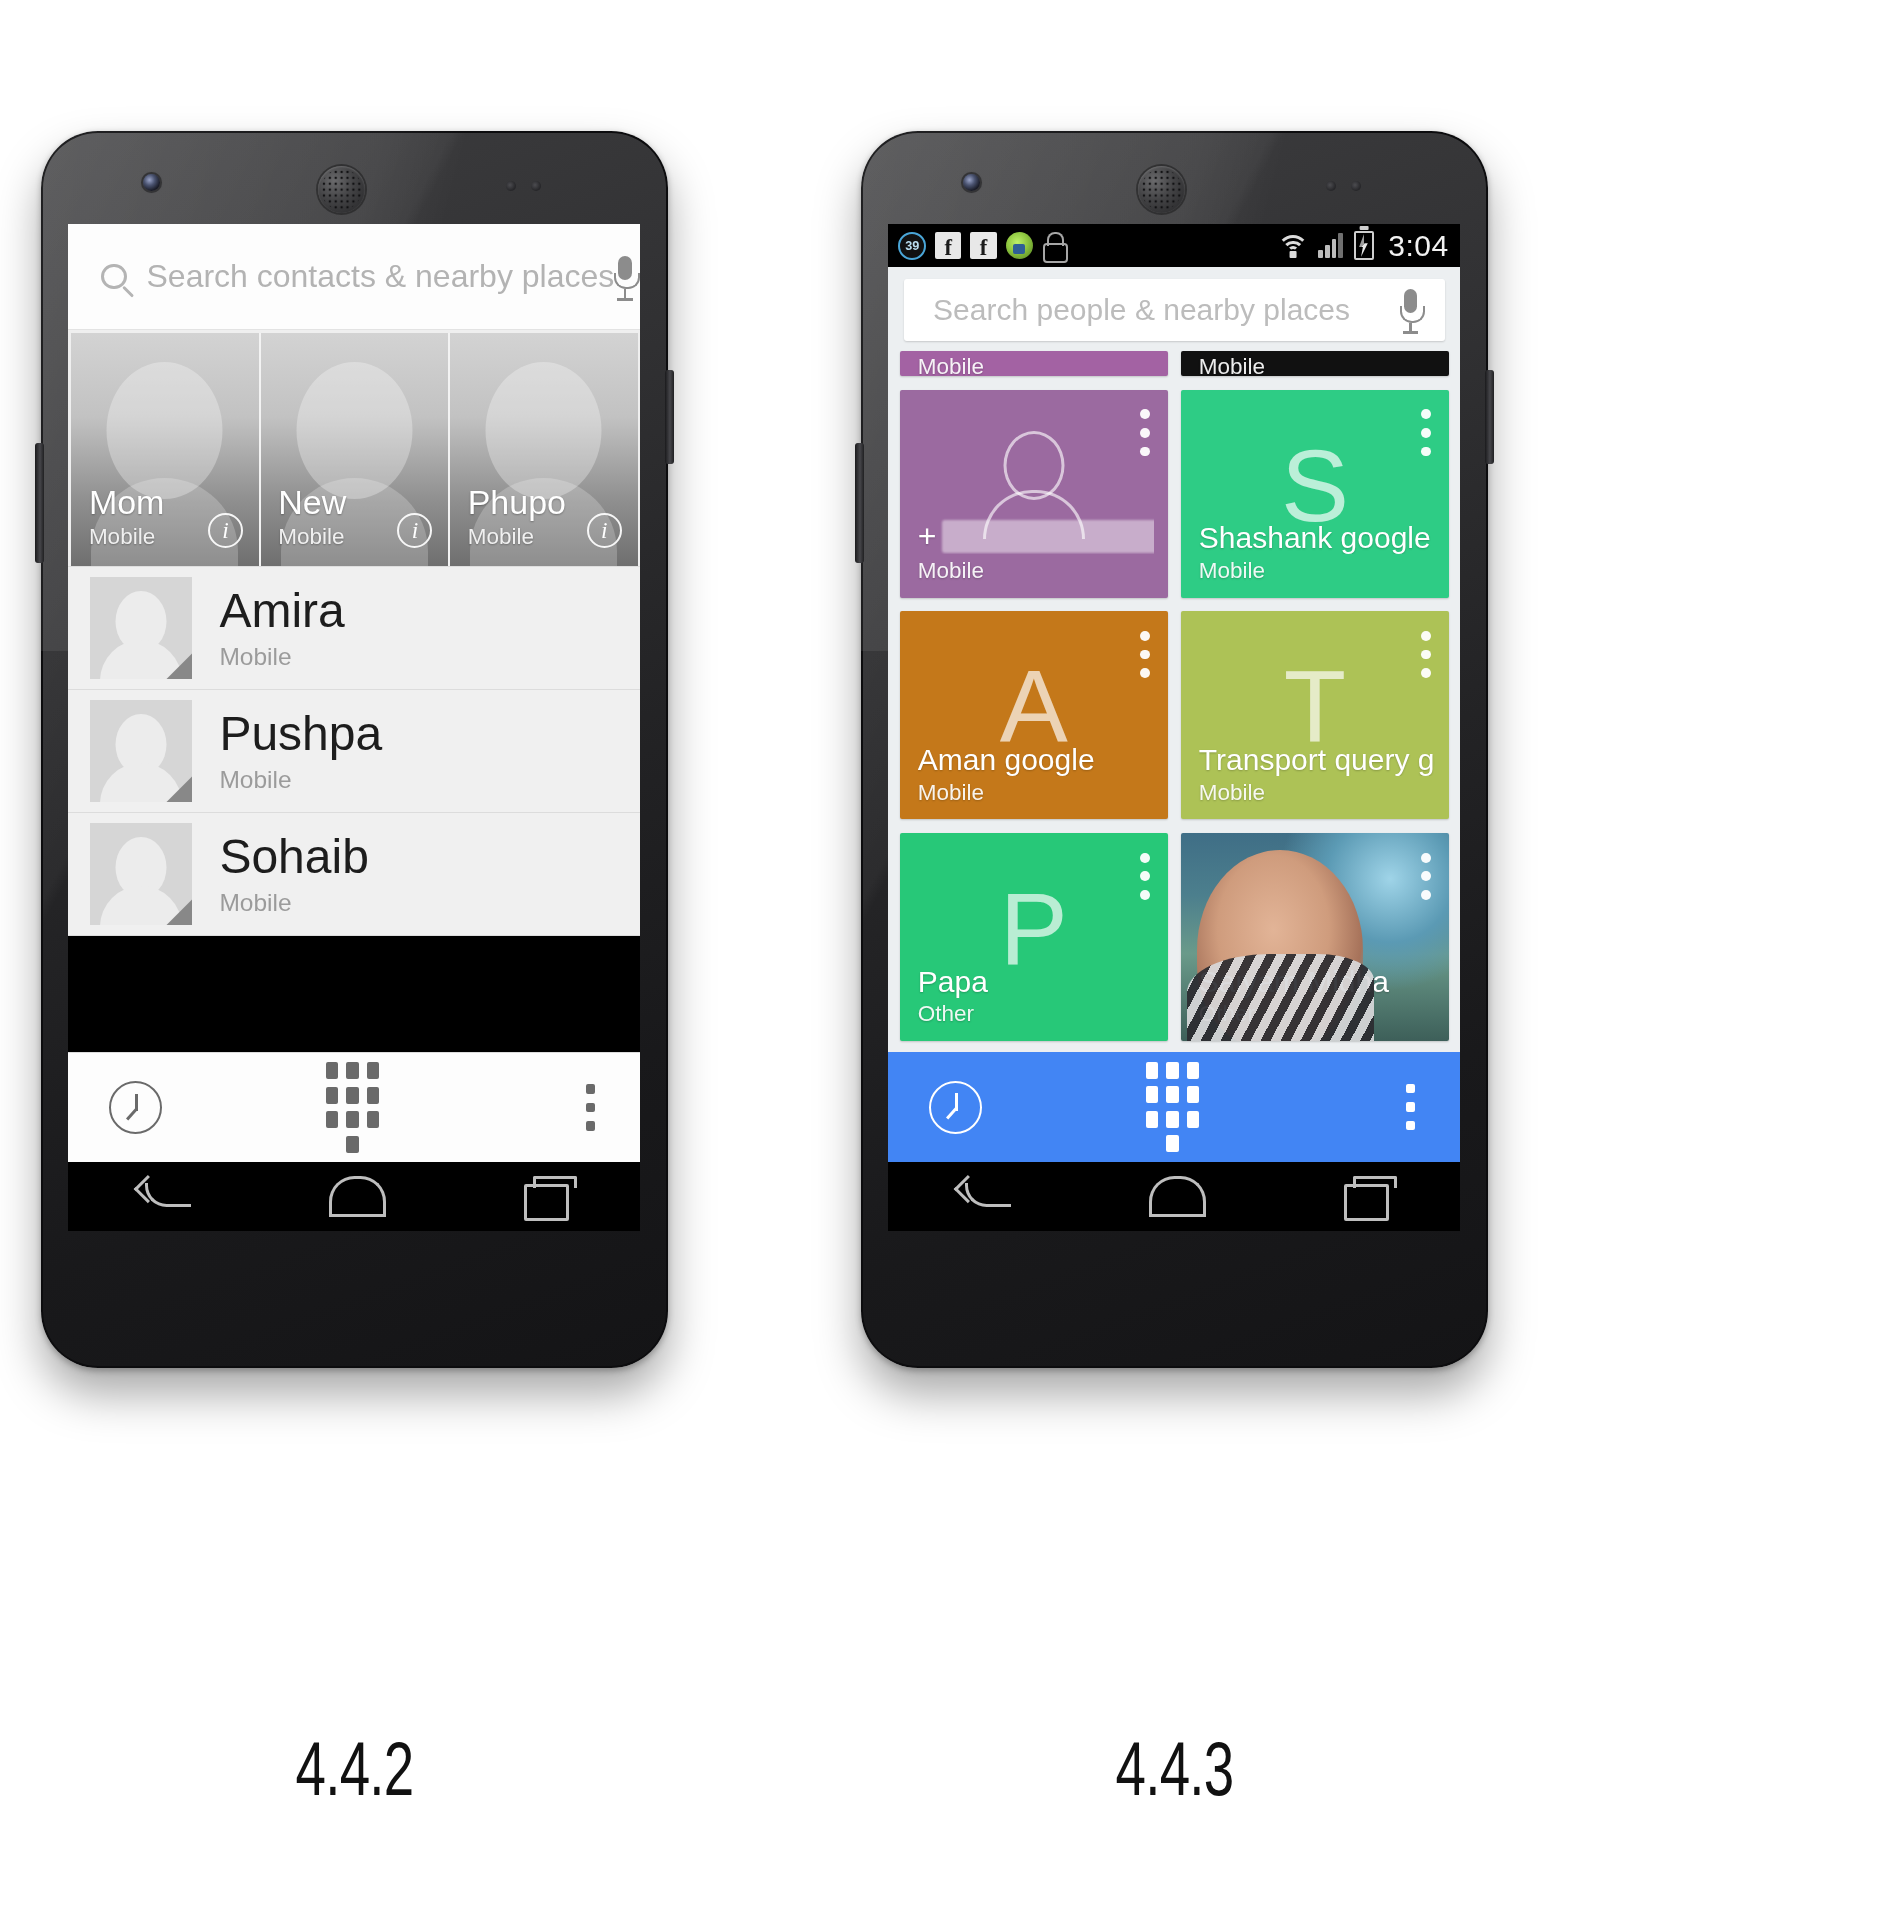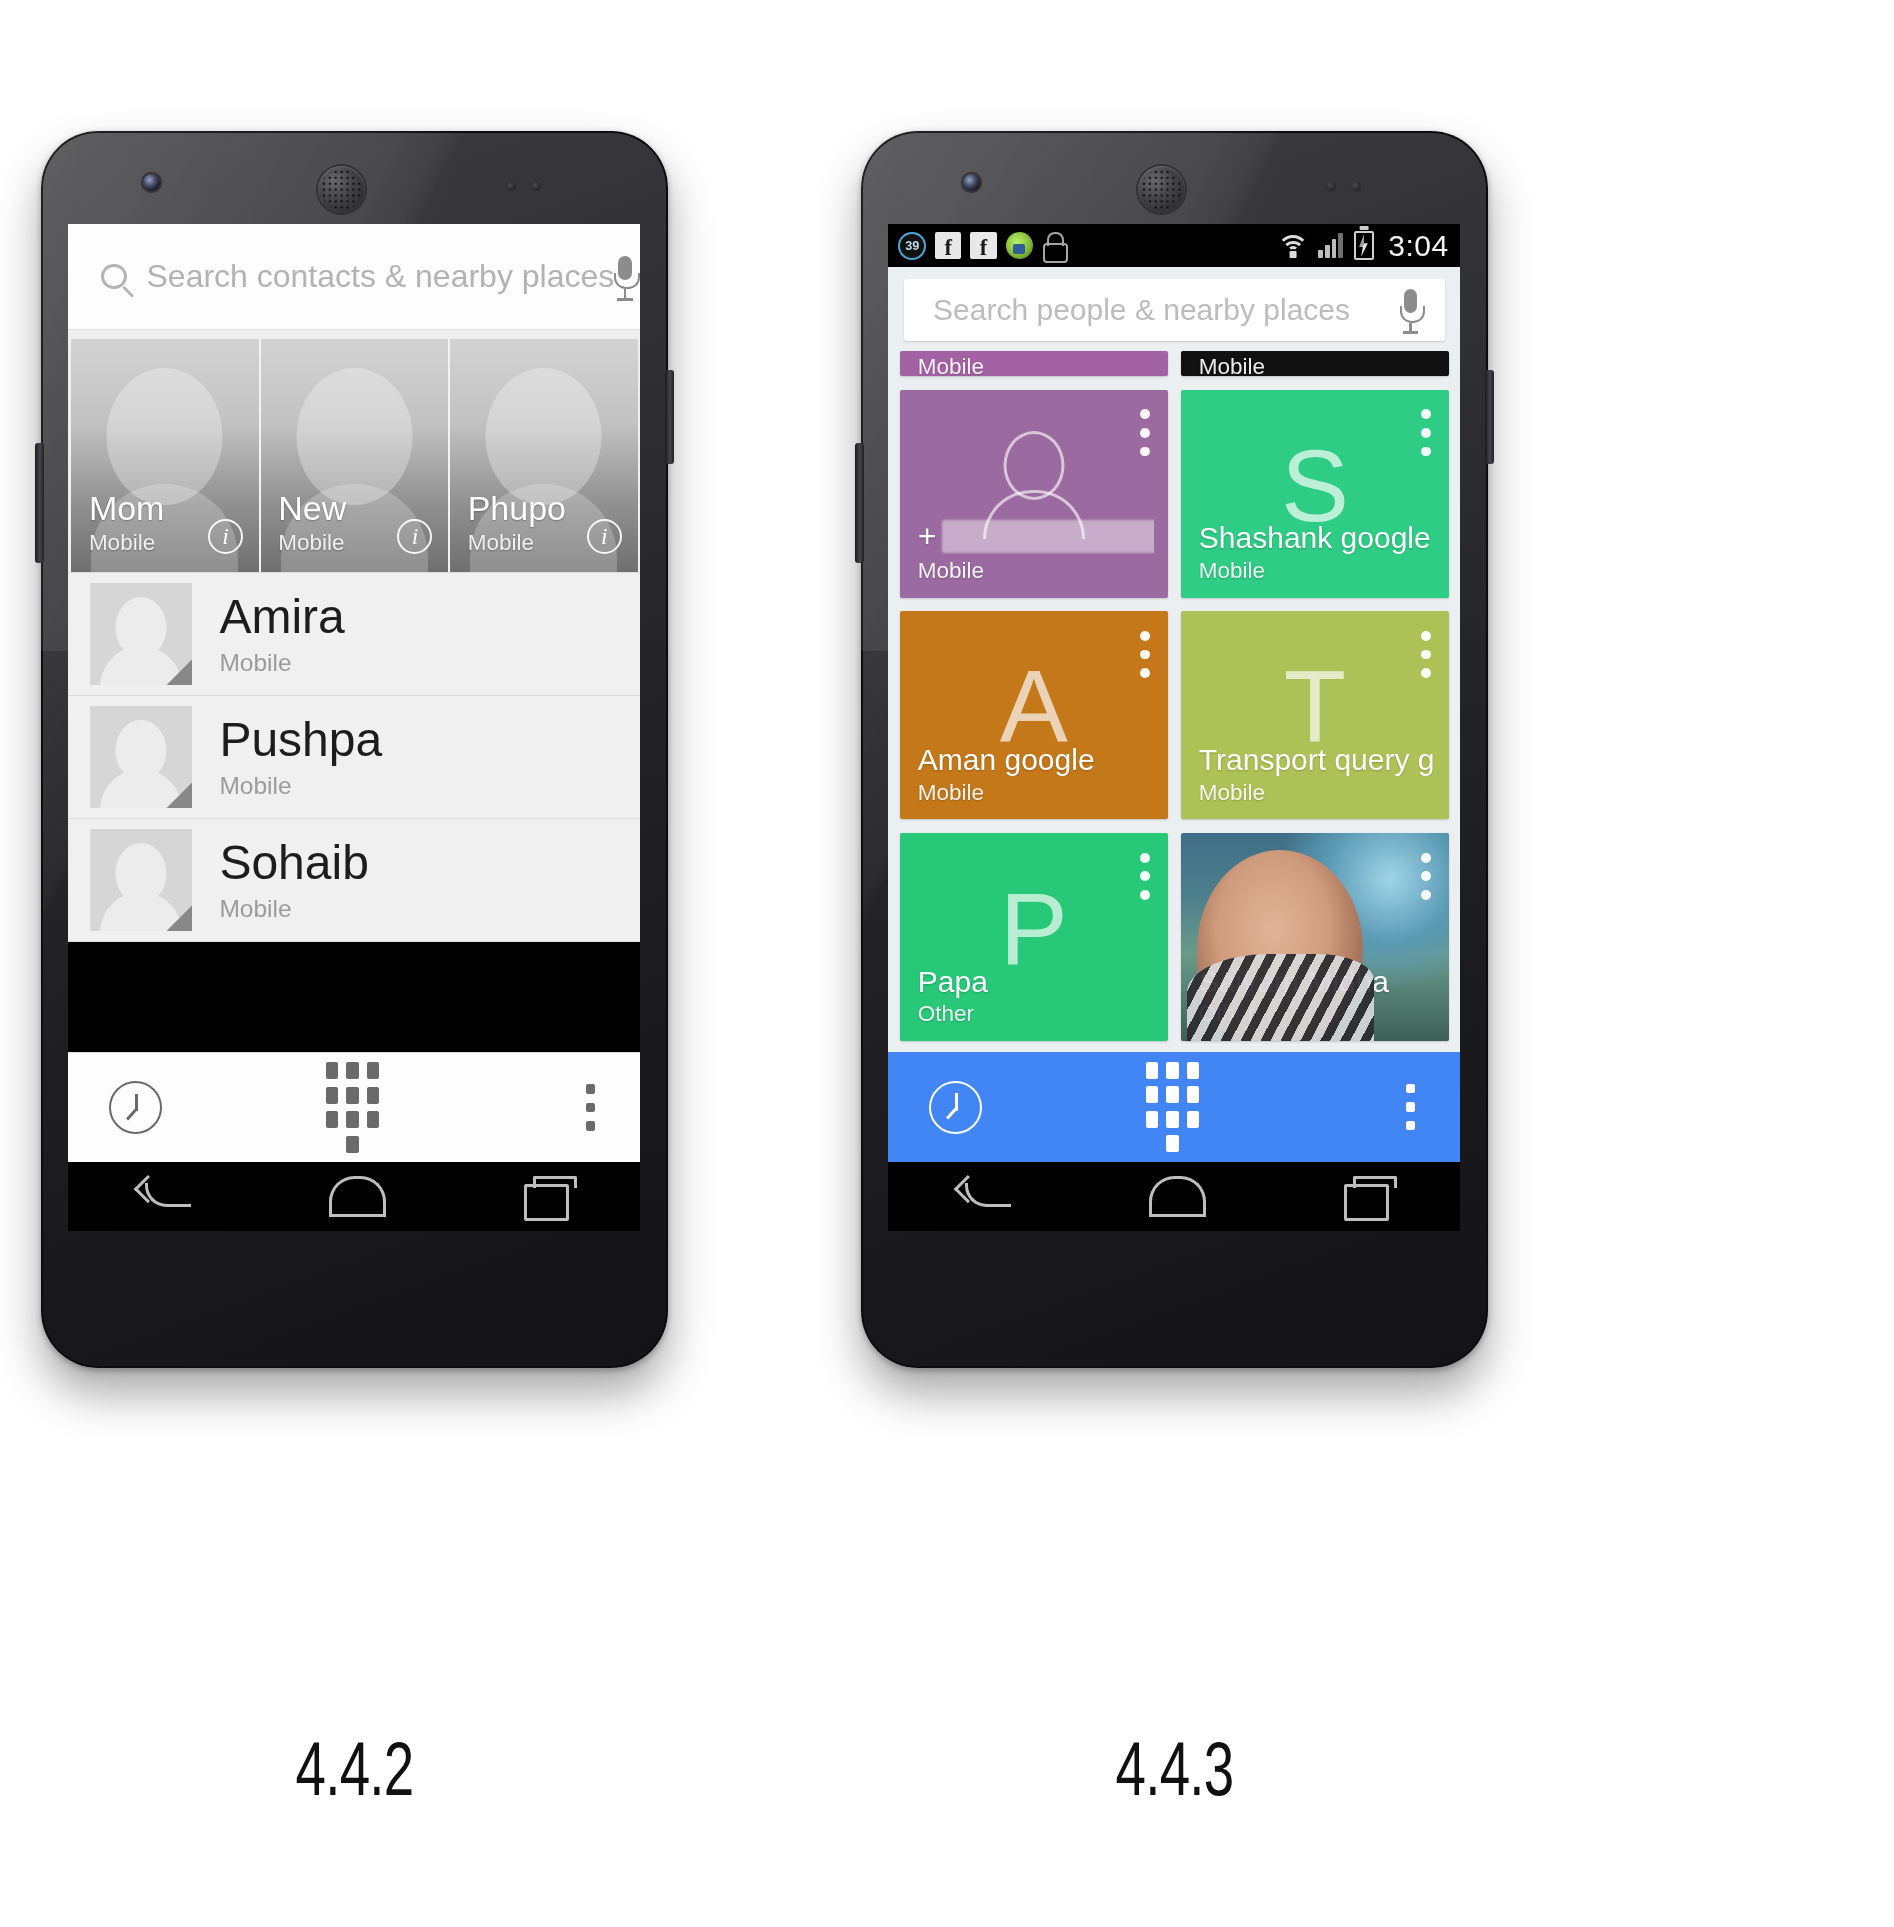--- a/index.html
+++ b/index.html
@@ -185,21 +185,20 @@
 
   
   .fav-strip {
     display:flex; background:#efefef; border-bottom:1px solid #dedede;
     padding:2.9px 2.9px 0 2.9px;
   }
   .fav-tile {
     position:relative; flex:1; height:233px; overflow:hidden;
     background: linear-gradient(180deg,#d3d3d3 0%, #c2c2c2 36%, #8f8f8f 72%, #6f6f6f 100%);
     border-right:2.9px solid #f3f3f3;
-    margin-top:6px;
   }
   .fav-tile:last-child{ border-right:none; }
   .fav-ghost {
     position:absolute; left:50%; top:29px; transform:translateX(-50%);
     width:147px; height:186px;
   }
   .fav-ghost .head {
     position:absolute; left:50%; transform:translateX(-50%); top:0;
     width:116px; height:137px; border-radius:50%;
     background: rgba(255,255,255,0.30);

